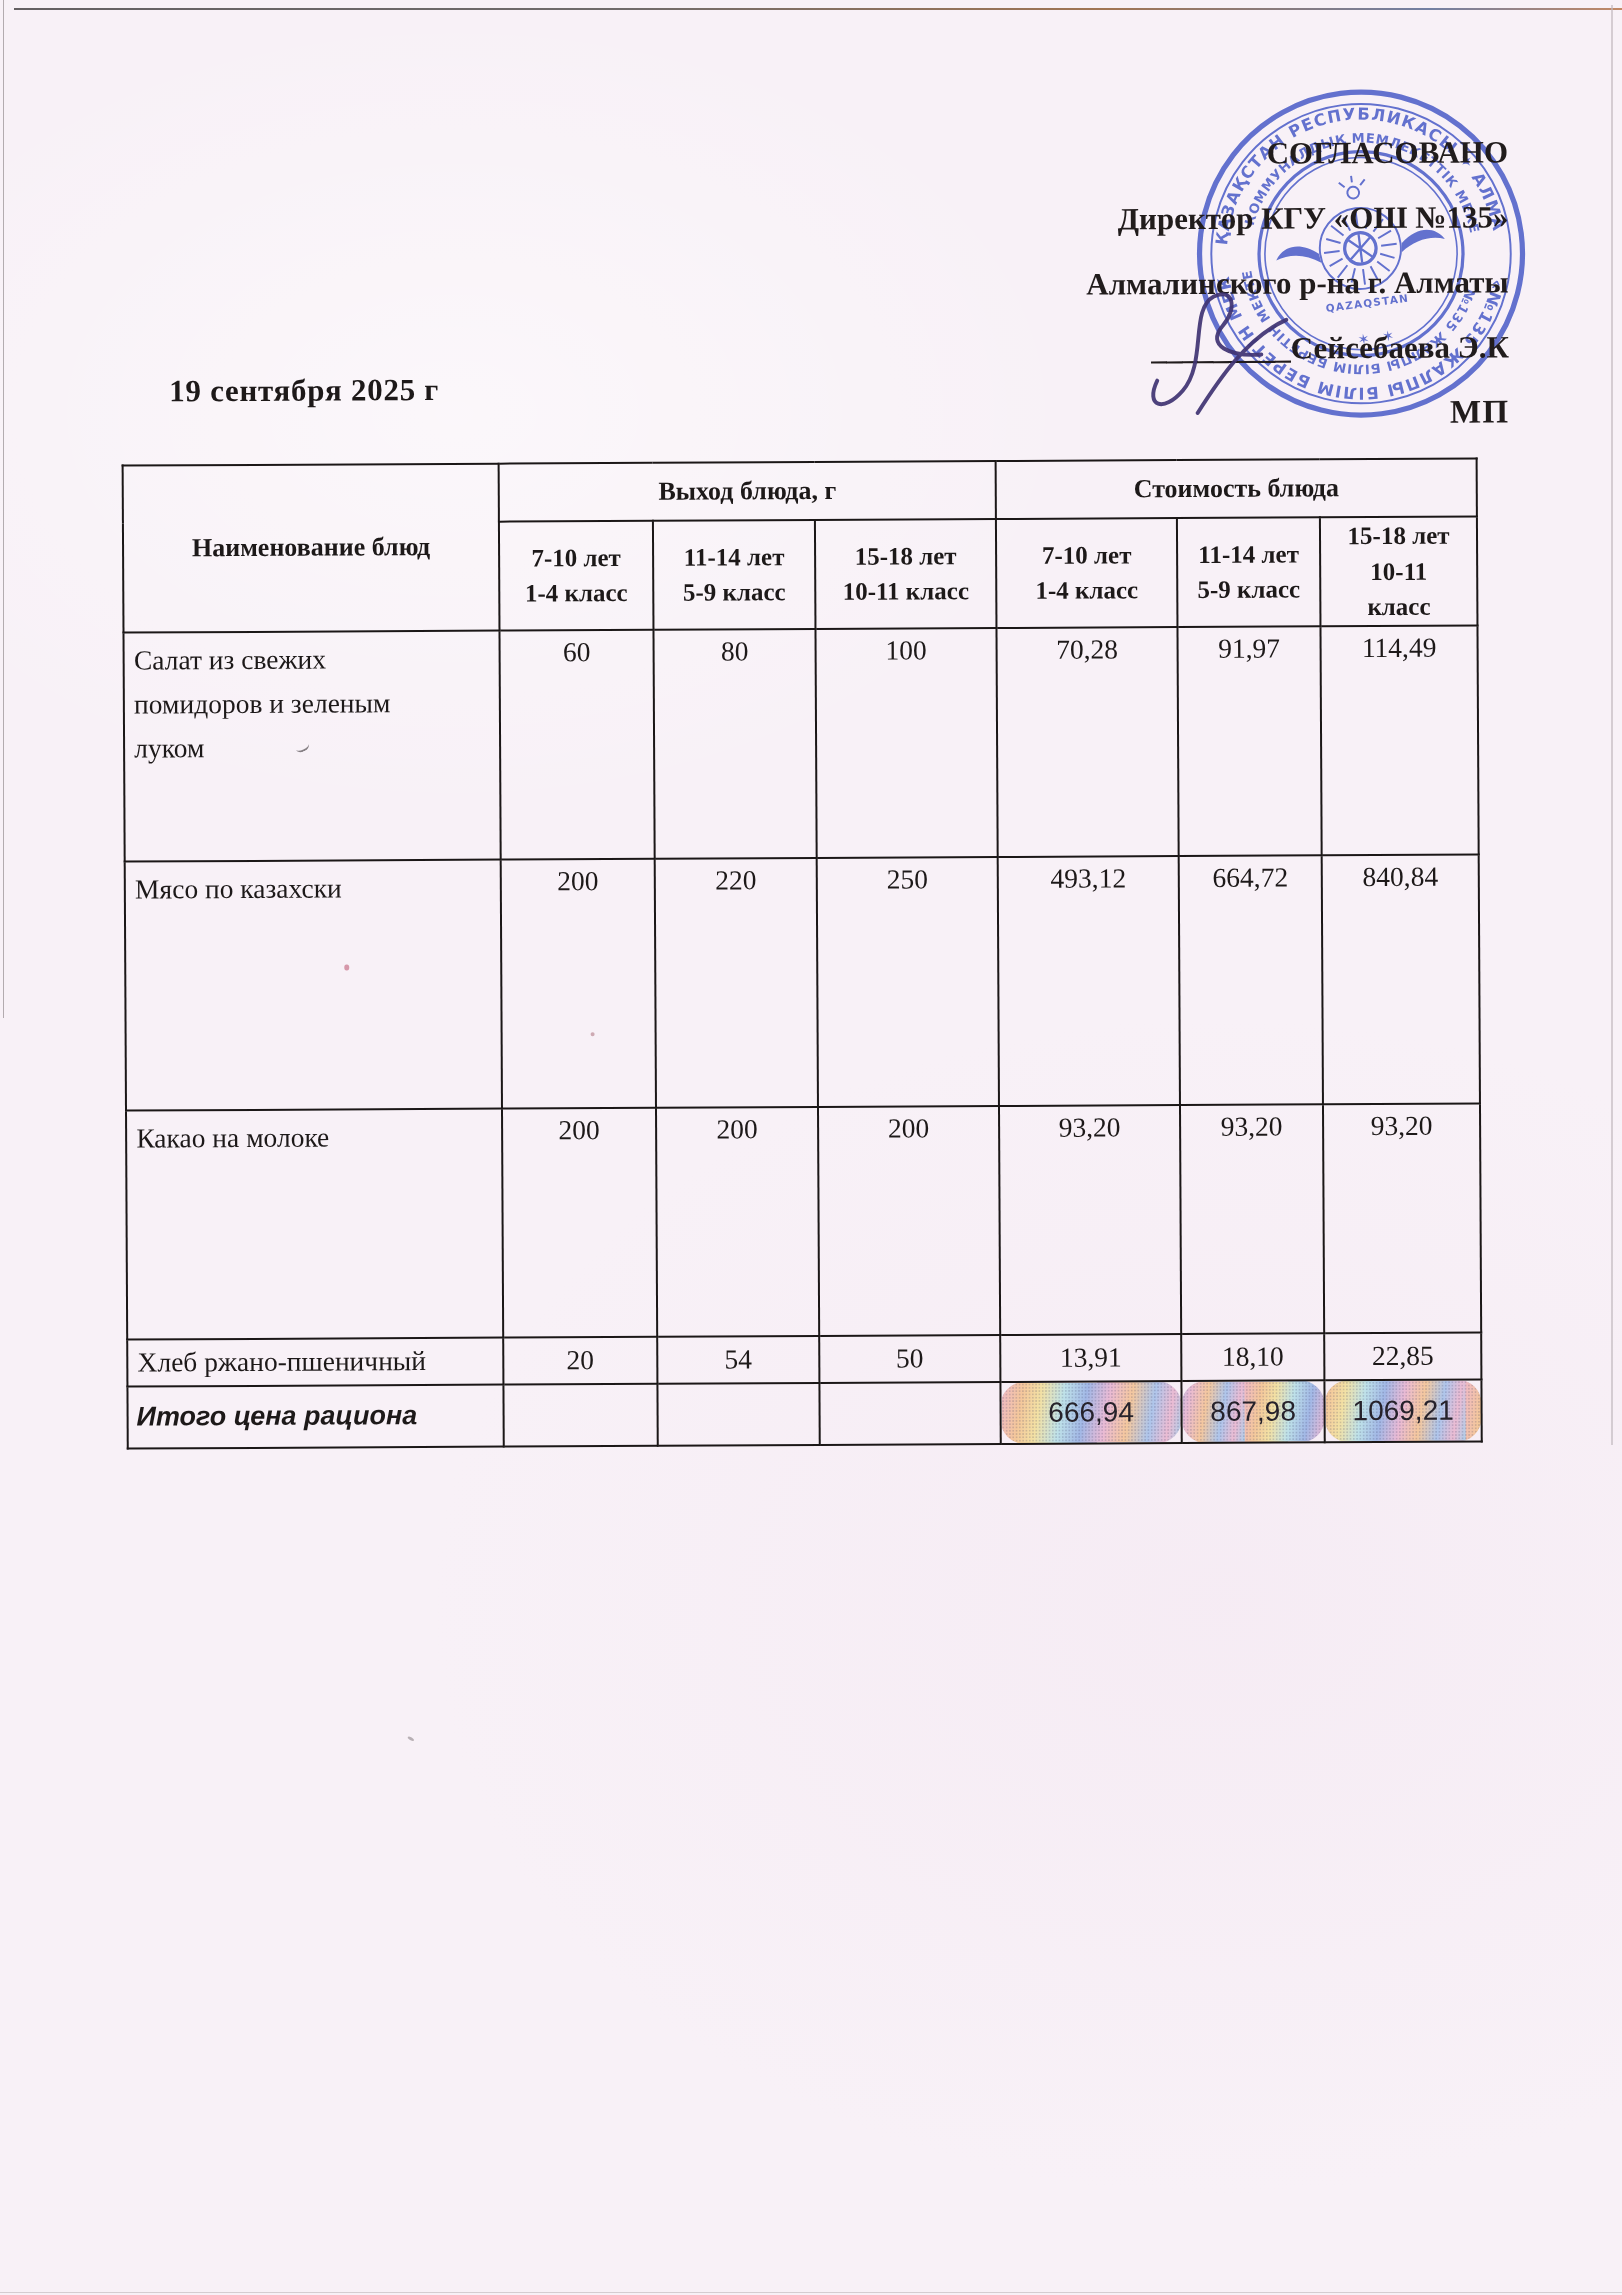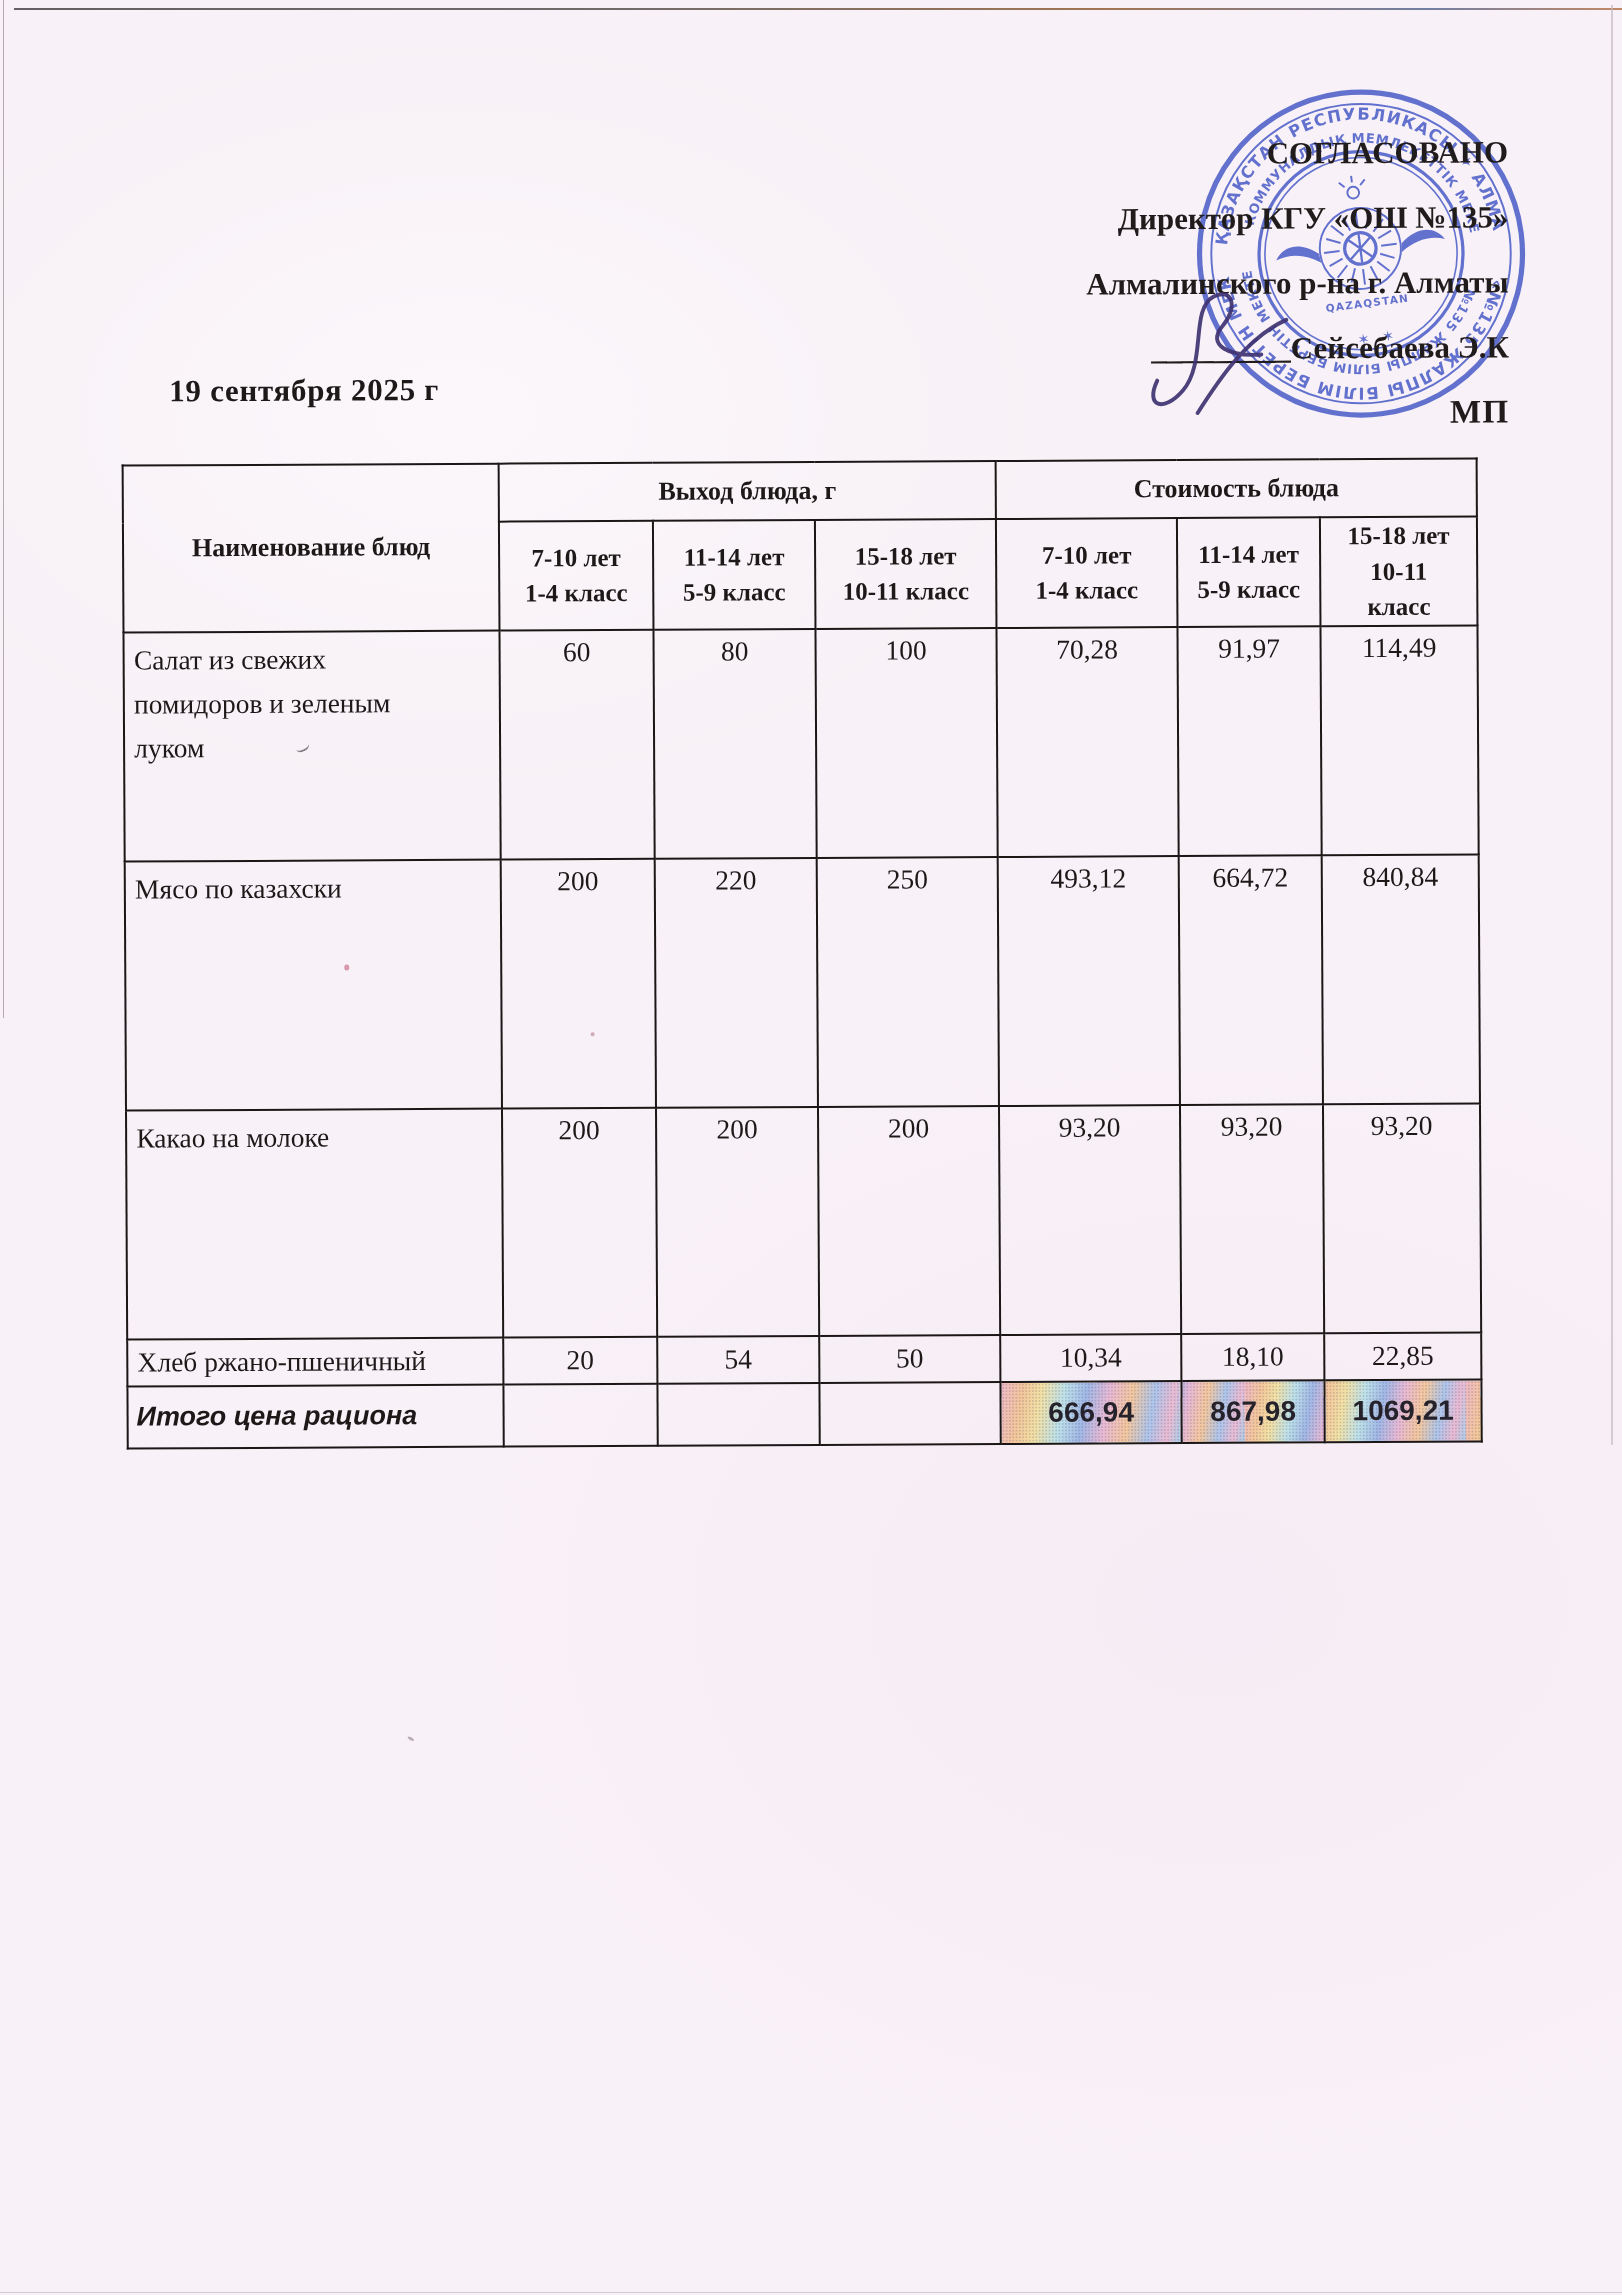--- a/index.html
+++ b/index.html
@@ -67,26 +67,27 @@
     padding:5.2px 6.5px 0 9.2px;line-height:1.6;white-space:pre-line;}
   td.val{font-size:27.5px;text-align:center;vertical-align:top;padding-top:5.2px;}
   .r4 td.name,.r4 td.val{vertical-align:middle;padding-top:0;}
   td.total-label{
     font-family:"Liberation Sans","DejaVu Sans",sans-serif;
     font-weight:bold;font-style:italic;font-size:27px;
     vertical-align:middle;padding-left:7.9px;text-align:left;
   }
   td.total-val{
     font-family:"Liberation Sans","DejaVu Sans",sans-serif;
-    font-weight:bold;font-size:28px;text-align:center;vertical-align:middle;
+    font-weight:normal;font-size:28px;text-align:center;vertical-align:middle;
     color:#26222b;
     background-image:
       radial-gradient(rgba(55,55,95,.20) 0.7px, rgba(0,0,0,0) 0.9px),
       linear-gradient(100deg,#efb9c6 0%,#f4c79b 12%,#f3e1a4 22%,#bfe2e9 34%,#a2b8e6 46%,#e9bad5 58%,#f5c89e 70%,#aec6ec 82%,#ecbcd3 92%,#abcfeb 100%);
     background-size:3.3px 3.3px,100% 100%;
+    border-radius:24px;
   }
   td.total-val.tv2{background-position:0 0,-79px 0;margin-top:37px;}
   td.total-val.tv3{background-position:0 0,-170px 0;margin-left:41px;}
 
   
   .speck{position:absolute;pointer-events:none;}
   .speck-curl{left:296px;top:739px;width:14.4px;height:7.9px;
     border-bottom:2px solid #6a6468;border-radius:50%;transform:rotate(-24deg);opacity:.8;}
   .speck-pink{left:344px;top:962px;width:4.6px;height:5.9px;background:#c05d77;border-radius:50%;opacity:.6;}
   .speck-gray{left:403px;top:1735px;width:6.5px;height:3.3px;background:#8d8689;border-radius:50%;
@@ -229,21 +230,21 @@
         <td class="val">200</td>
         <td class="val">93,20</td>
         <td class="val">93,20</td>
         <td class="val">93,20</td>
       </tr>
       <tr class="r4">
         <td class="name">Хлеб ржано-пшеничный</td>
         <td class="val">20</td>
         <td class="val">54</td>
         <td class="val">50</td>
-        <td class="val">10,34</td>
+        <td class="val">13,91</td>
         <td class="val">18,10</td>
         <td class="val">22,85</td>
       </tr>
       <tr class="r-total">
         <td class="total-label">Итого цена рациона</td>
         <td></td>
         <td></td>
         <td></td>
         <td class="total-val tv1">666,94</td>
         <td class="total-val tv2">867,98</td>

